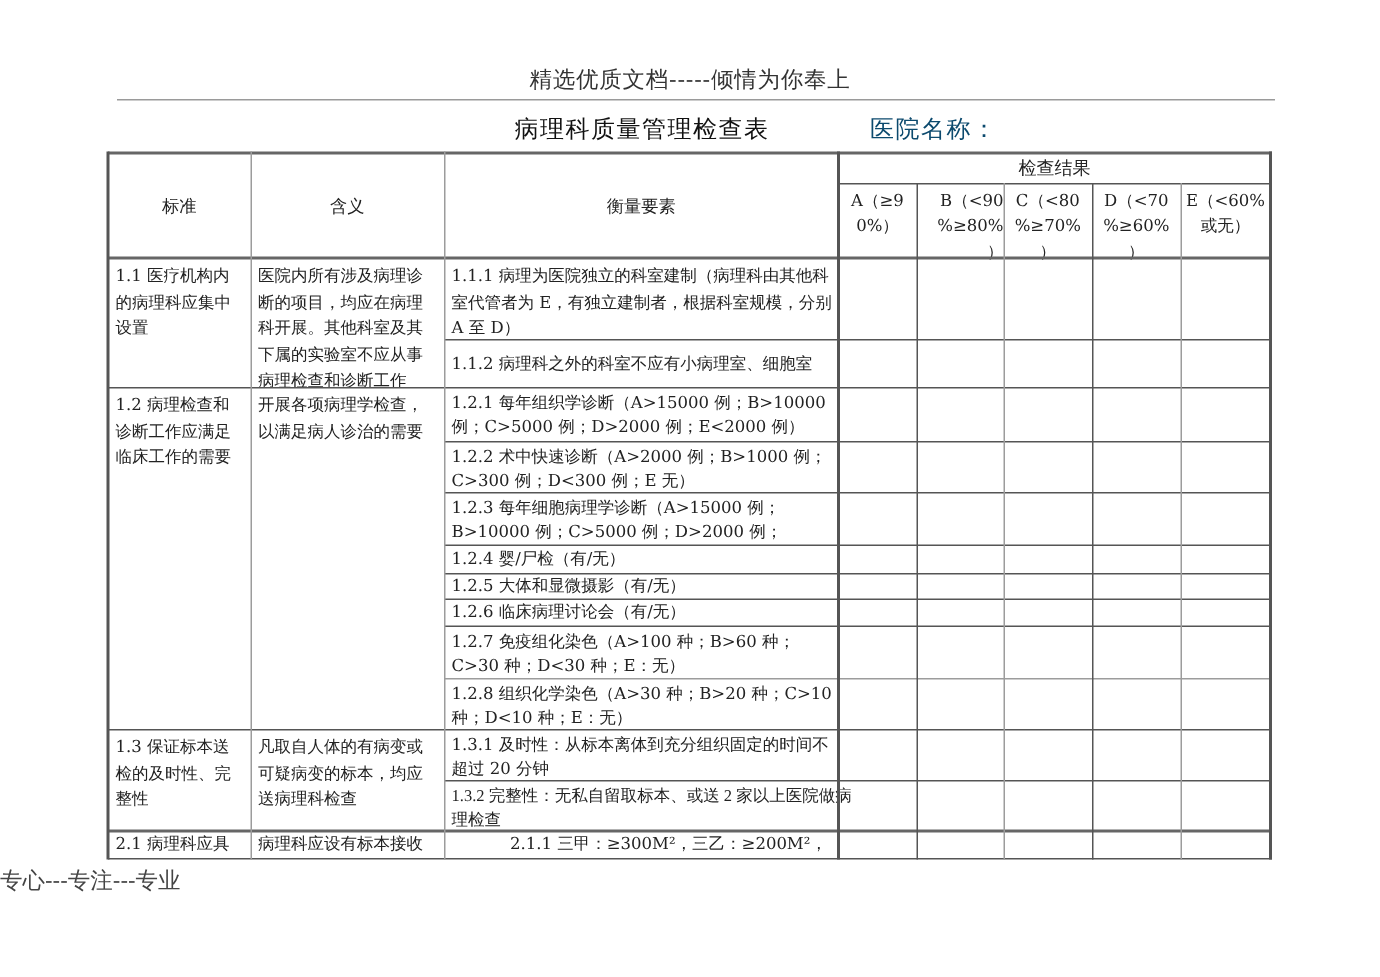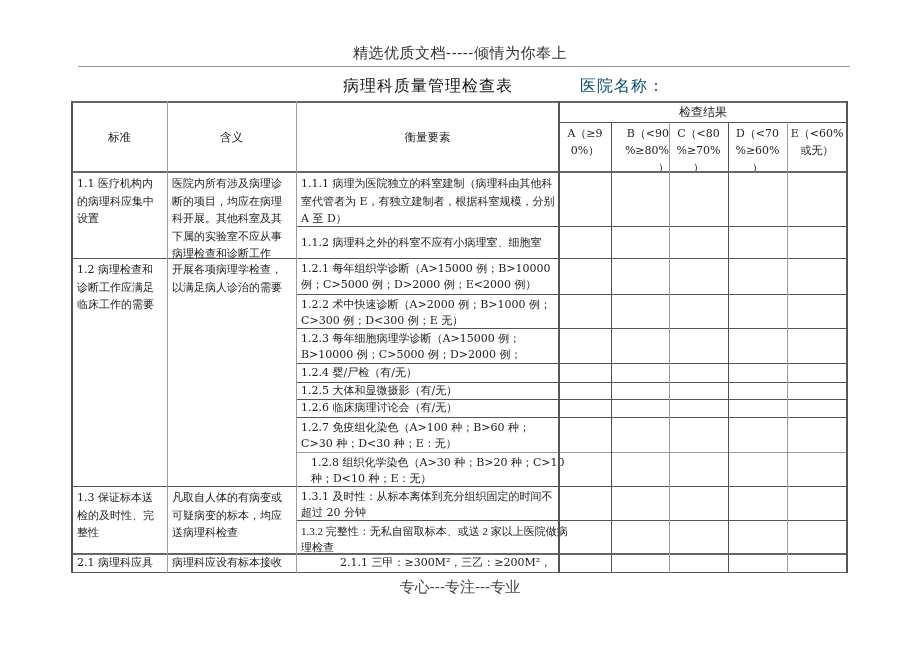--- a/index.html
+++ b/index.html
@@ -3,21 +3,21 @@
 <meta charset="utf-8">
 <style>
   html, body { margin: 0; padding: 0; background: #ffffff; }
   body { width: 920px; height: 651px; position: relative; overflow: hidden;
          font-family: "DejaVu Serif", "Liberation Serif", serif; color: #222; }
   .page-header { position: absolute; top: 44px; left: 0; width: 920px; text-align: center;
                  font-size: 15px; color: #333; letter-spacing: 0.5px; }
   .header-rule { position: absolute; top: 66px; left: 78px; width: 772px; height: 1px; background: #9a9a9a; }
   .doc-title { position: absolute; top: 76px; left: 343px; font-size: 16px; color: #111; letter-spacing: 1px; }
   .hospital-label { position: absolute; top: 76px; left: 580px; font-size: 16px; color: #0c4a6e; letter-spacing: 1px; }
-  .page-footer { position: absolute; top: 578px; left: 0; width: 920px; text-align: center;
+  .page-footer { position: absolute; top: 578px; left: 0; width: 920px; 
                  font-size: 15px; color: #444; }
 
   .grid { position: absolute; left: 0; top: 0; width: 920px; height: 651px; }
   .cell { position: absolute; box-sizing: border-box; font-size: 11px; line-height: 17.5px;
           padding: 2px 4px 0 5px; color: #222; overflow: hidden; }
   .hcell { position: absolute; box-sizing: border-box; font-size: 11.5px; color: #222;
            display: flex; align-items: center; justify-content: center; text-align: center; }
   .rhead { position: absolute; box-sizing: border-box; font-size: 11px; line-height: 17px;
            text-align: center; color: #222; padding-top: 2px; }
   .line-h { position: absolute; height: 1px; background: #555; }
@@ -73,21 +73,21 @@
 
   <div class="cell" style="left:72px;top:259px;width:95px;height:227px;">1.2 病理检查和诊断工作应满足临床工作的需要</div>
   <div class="cell" style="left:167px;top:259px;width:129px;height:227px;">开展各项病理学检查，以满足病人诊治的需要</div>
   <div class="cell" style="left:296px;top:259px;width:263px;height:35px;line-height:16px;">1.2.1 每年组织学诊断（A&gt;15000 例；B&gt;10000 例；C&gt;5000 例；D&gt;2000 例；E&lt;2000 例）</div>
   <div class="cell" style="left:296px;top:295px;width:263px;height:33px;line-height:16px;">1.2.2 术中快速诊断（A&gt;2000 例；B&gt;1000 例；C&gt;300 例；D&lt;300 例；E 无）</div>
   <div class="cell" style="left:296px;top:329px;width:263px;height:34px;line-height:16px;">1.2.3 每年细胞病理学诊断（A&gt;15000 例；B&gt;10000 例；C&gt;5000 例；D&gt;2000 例；E&lt;2000 例）</div>
   <div class="cell" style="left:296px;top:364px;width:263px;height:18px;line-height:16px;padding-top:1px;">1.2.4 婴/尸检（有/无）</div>
   <div class="cell" style="left:296px;top:383px;width:263px;height:16px;line-height:16px;padding-top:0;">1.2.5 大体和显微摄影（有/无）</div>
   <div class="cell" style="left:296px;top:400px;width:263px;height:17px;line-height:16px;padding-top:0;">1.2.6 临床病理讨论会（有/无）</div>
   <div class="cell" style="left:296px;top:418px;width:263px;height:34px;line-height:16px;">1.2.7 免疫组化染色（A&gt;100 种；B&gt;60 种；C&gt;30 种；D&lt;30 种；E：无）</div>
-  <div class="cell" style="left:306px;top:453px;width:263px;height:33px;line-height:16px;">1.2.8 组织化学染色（A&gt;30 种；B&gt;20 种；C&gt;10 种；D&lt;10 种；E：无）</div>
+  <div class="cell" style="left:296px;top:453px;width:263px;height:33px;line-height:16px;">1.2.8 组织化学染色（A&gt;30 种；B&gt;20 种；C&gt;10 种；D&lt;10 种；E：无）</div>
 
   <div class="cell" style="left:72px;top:487px;width:95px;height:67px;">1.3 保证标本送检的及时性、完整性</div>
   <div class="cell" style="left:167px;top:487px;width:129px;height:67px;">凡取自人体的有病变或可疑病变的标本，均应送病理科检查</div>
   <div class="cell" style="left:296px;top:487px;width:263px;height:33px;line-height:16px;">1.3.1 及时性：从标本离体到充分组织固定的时间不超过 20 分钟</div>
   <div class="cell" style="left:296px;top:521px;width:280px;height:33px;line-height:16px;font-family:Liberation Serif, serif;">1.3.2 完整性：无私自留取标本、或送 2 家以上医院做病理检查</div>
 
   <div class="cell" style="left:72px;top:555px;width:95px;height:17px;line-height:16px;padding-top:0;">2.1 病理科应具</div>
   <div class="cell" style="left:167px;top:555px;width:129px;height:17px;line-height:16px;padding-top:0;">病理科应设有标本接收</div>
   <div class="cell" style="left:296px;top:555px;width:263px;height:17px;line-height:16px;padding-top:0;padding-left:44px;">2.1.1 三甲：≥300M²，三乙：≥200M²，二级：</div>
 

